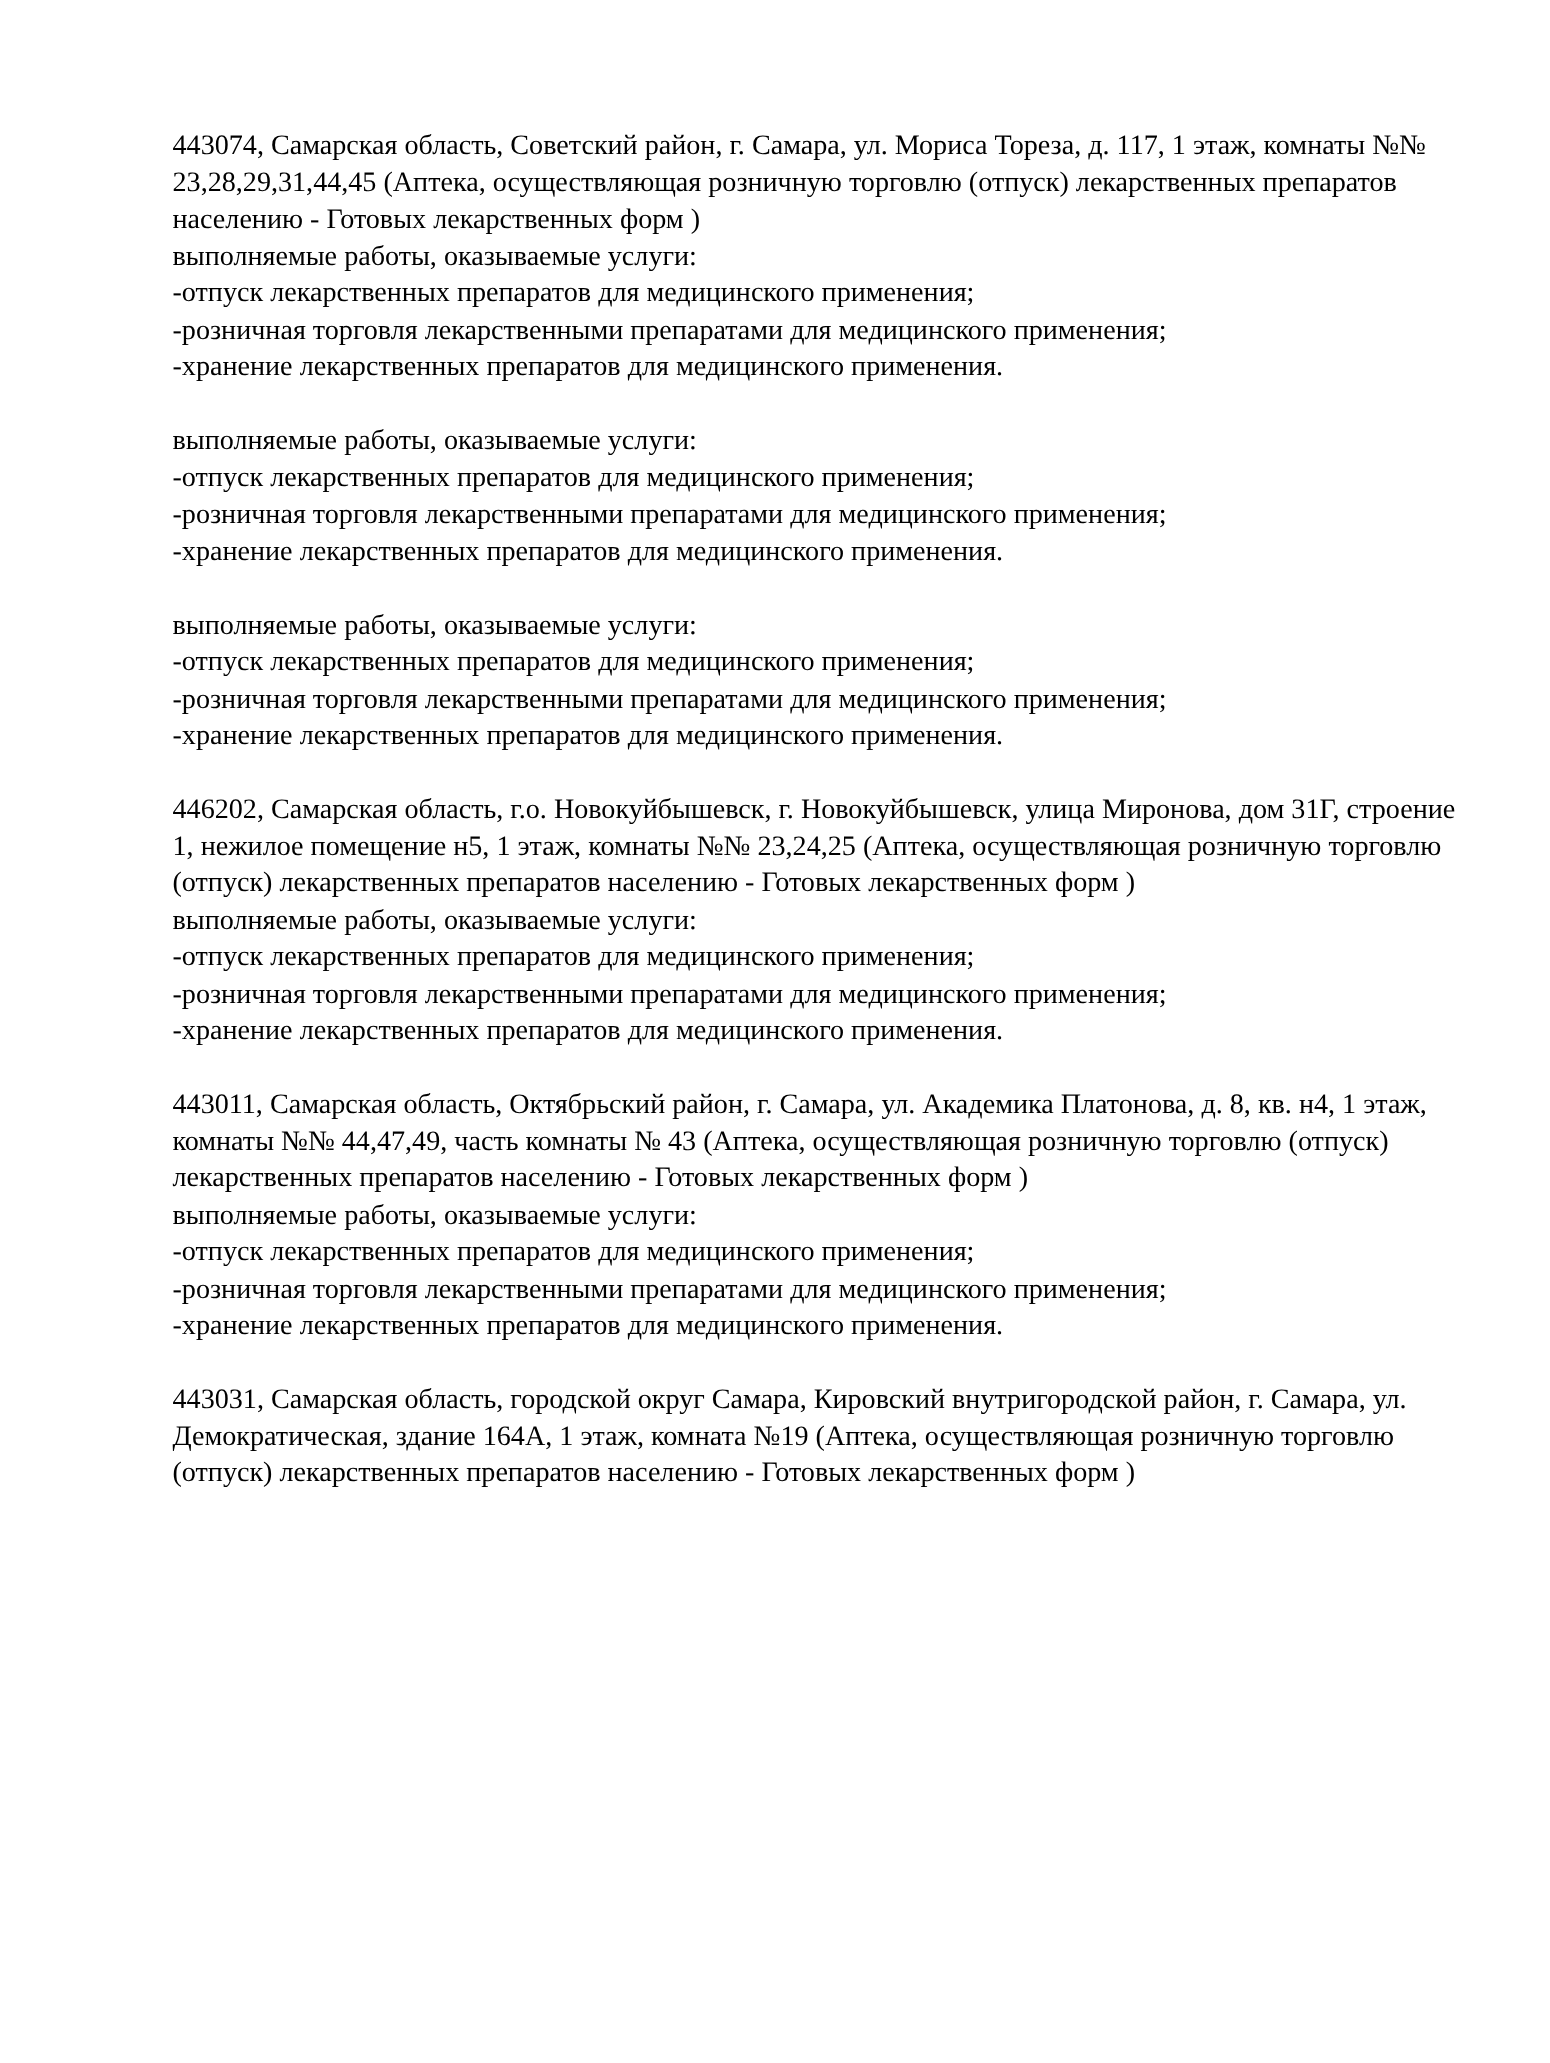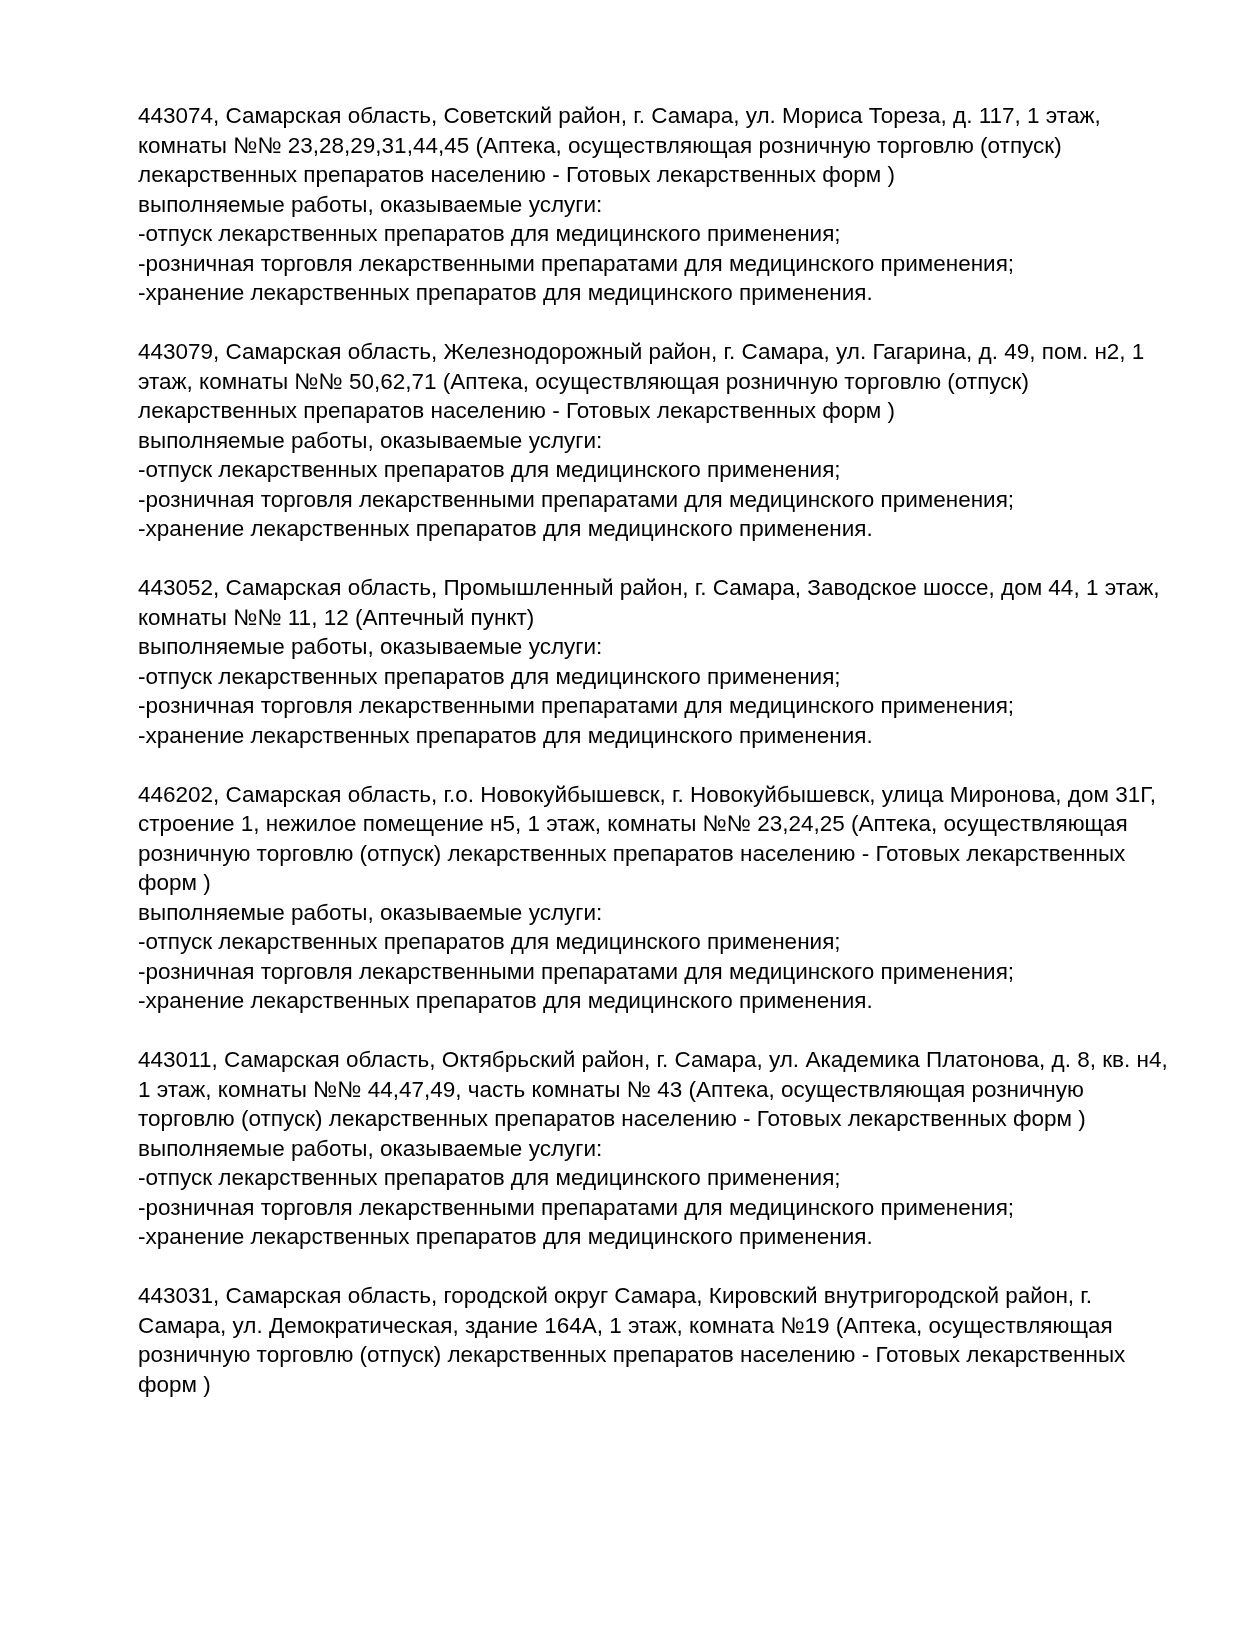--- a/index.html
+++ b/index.html
@@ -11,21 +11,21 @@
     width: 1240px;
     height: 1650px;
     overflow: hidden;
   }
   .page {
     box-sizing: border-box;
     width: 1240px;
     height: 1650px;
     padding: 101px 0 0 138px;
     color: #000000;
-    font-family: Liberation Sans, sans-serif;
+    font-family: Liberation Serif, serif;
     font-size: 22.5px;
     line-height: 29.5px;
   }
   .entries {
     width: 1030px;
   }
   .entry {
     margin: 0 0 29.5px 0;
   }
   .line {
@@ -43,31 +43,29 @@
     <p class="line address">443074, Самарская область, Советский район, г. Самара, ул. Мориса Тореза, д. 117, 1 этаж, комнаты №№ 23,28,29,31,44,45 (Аптека, осуществляющая розничную торговлю (отпуск) лекарственных препаратов населению - Готовых лекарственных форм )</p>
     <p class="line services-header">выполняемые работы, оказываемые услуги:</p>
     <div class="services">
           <p class="line service">-отпуск лекарственных препаратов для медицинского применения;</p>
           <p class="line service">-розничная торговля лекарственными препаратами для медицинского применения;</p>
           <p class="line service">-хранение лекарственных препаратов для медицинского применения.</p>
         </div>
   </div>
 
   <div class="entry">
-    <p class="line address">443079, Самарская область, Железнодорожный район, г. Самара, ул. Гагарина, д. 49, пом. н2, 1 этаж, комнаты №№ 50,62,71 (Аптека, осуществляющая розничную торговлю (отпуск) лекарственных препаратов населению - Готовых лекарственных форм )</p>
     <p class="line services-header">выполняемые работы, оказываемые услуги:</p>
     <div class="services">
           <p class="line service">-отпуск лекарственных препаратов для медицинского применения;</p>
           <p class="line service">-розничная торговля лекарственными препаратами для медицинского применения;</p>
           <p class="line service">-хранение лекарственных препаратов для медицинского применения.</p>
         </div>
   </div>
 
   <div class="entry">
-    <p class="line address">443052, Самарская область, Промышленный район, г. Самара, Заводское шоссе, дом 44, 1 этаж, комнаты №№ 11, 12 (Аптечный пункт)</p>
     <p class="line services-header">выполняемые работы, оказываемые услуги:</p>
     <div class="services">
           <p class="line service">-отпуск лекарственных препаратов для медицинского применения;</p>
           <p class="line service">-розничная торговля лекарственными препаратами для медицинского применения;</p>
           <p class="line service">-хранение лекарственных препаратов для медицинского применения.</p>
         </div>
   </div>
 
   <div class="entry">
     <p class="line address">446202, Самарская область, г.о. Новокуйбышевск, г. Новокуйбышевск, улица Миронова, дом 31Г, строение 1, нежилое помещение н5, 1 этаж, комнаты №№ 23,24,25 (Аптека, осуществляющая розничную торговлю (отпуск) лекарственных препаратов населению - Готовых лекарственных форм )</p>

